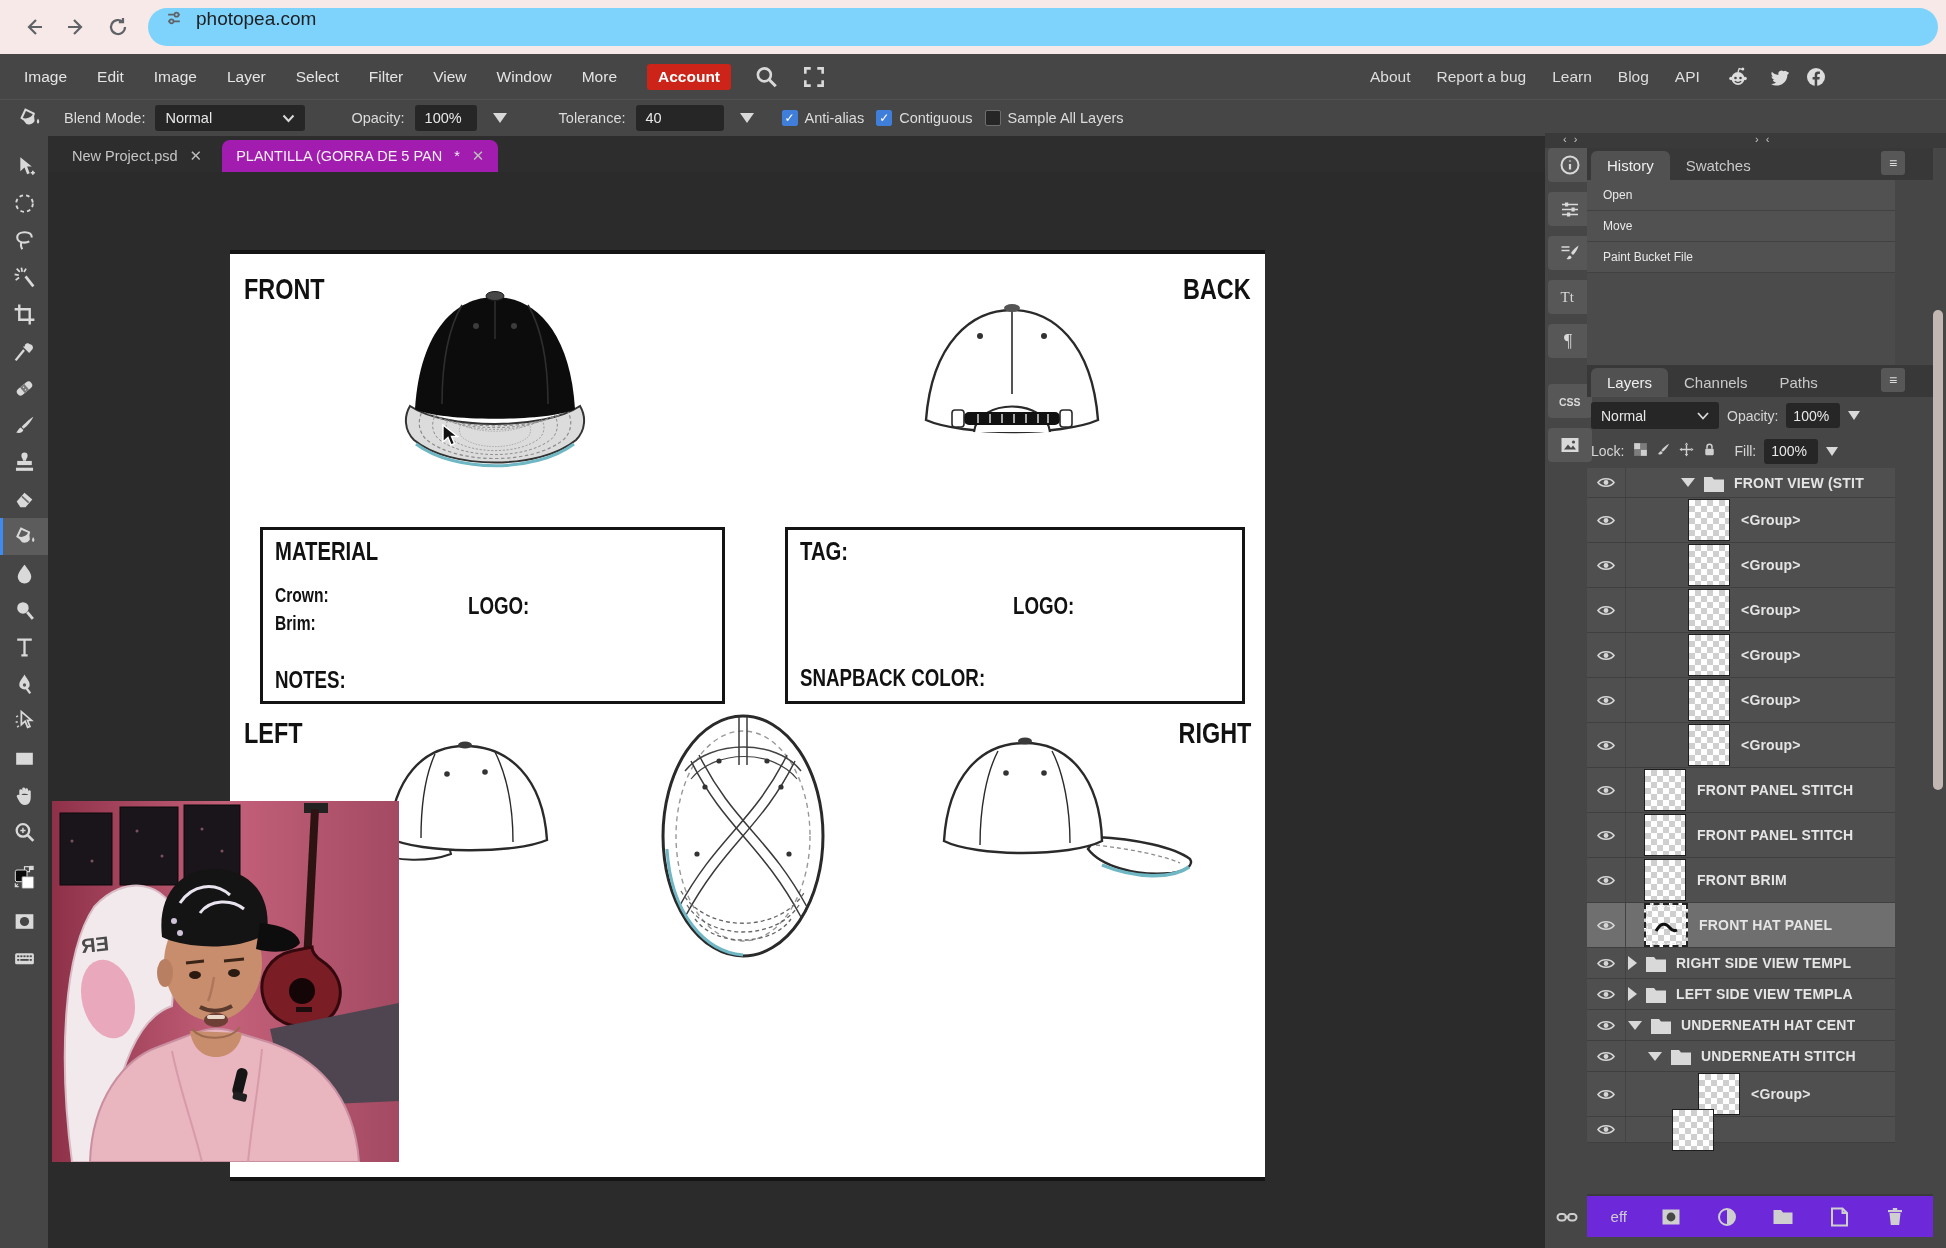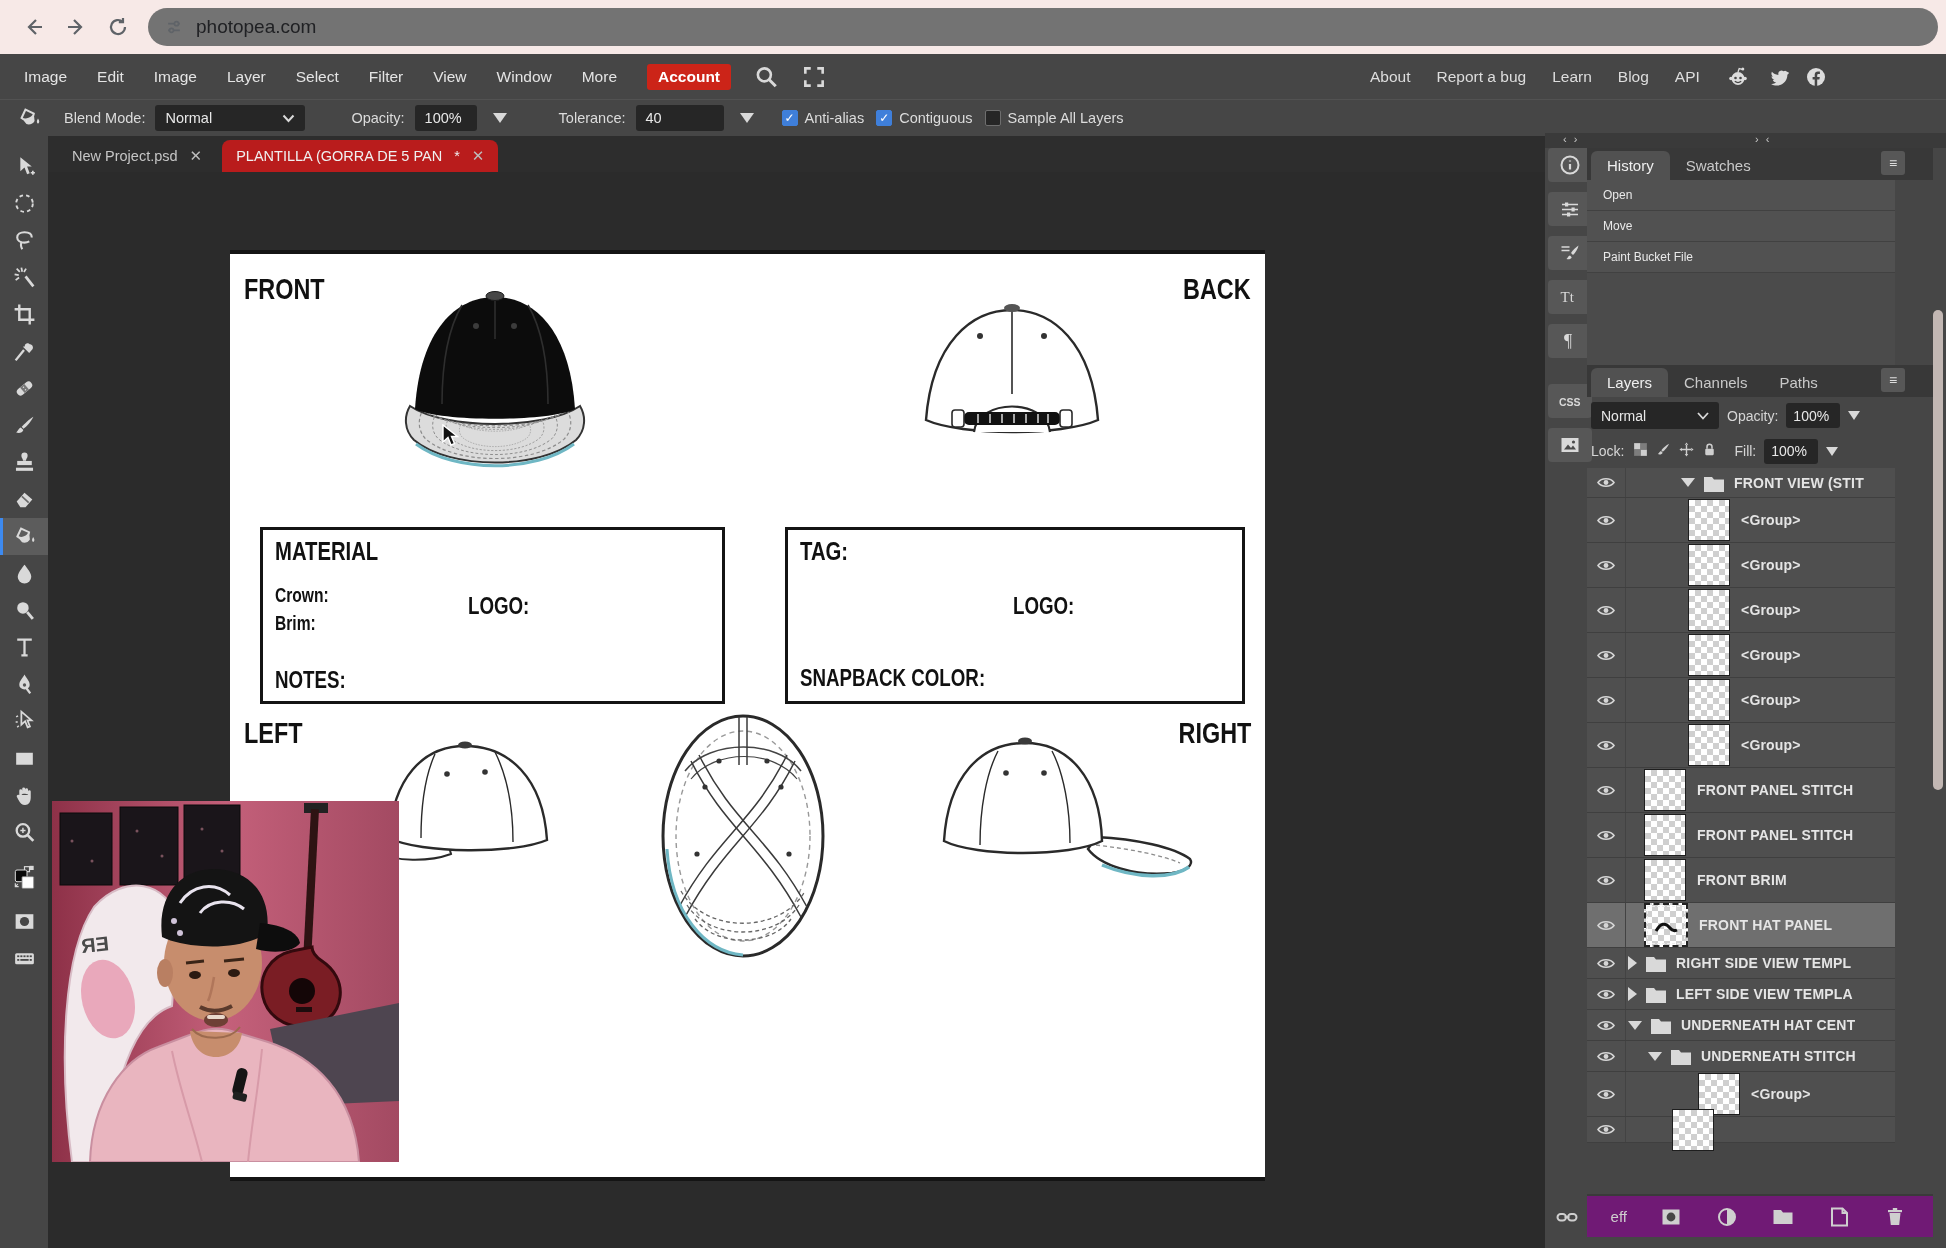--- a/index.html
+++ b/index.html
@@ -2,22 +2,22 @@
 <html><head>
 <meta charset="utf-8">
 <style>
   html,body{margin:0;padding:0;background:#111;}
   #app{position:relative;width:1946px;height:1248px;overflow:hidden;
        font-family:"Liberation Sans",sans-serif;-webkit-font-smoothing:antialiased;}
   
   .browser-bar{position:absolute;left:0;top:0;width:1946px;height:54px;background:#f7e9e7;
     display:flex;align-items:center;gap:18px;padding-left:22px;box-sizing:border-box;}
   .nav-ico{width:24px;height:24px;color:#5f6368;display:flex;align-items:center;justify-content:center;}
-  .url-pill{height:38px;flex:0 0 1790px;background:#737373;border-radius:20px;display:flex;
-    align-items:center;gap:12px;padding:0 16px;box-sizing:border-box;}
+  .url-pill{height:38px;flex:0 0 1790px;background:#7dd3fc;border-radius:20px;display:flex;
+    align-items:flex-start;gap:12px;padding:0 16px;box-sizing:border-box;}
   .url-text{font-size:19px;color:#202124;}
   
   .menu-bar{position:absolute;left:0;top:54px;width:1946px;height:45px;background:#464646;
     display:flex;align-items:center;color:#e4e4e4;font-size:15.5px;}
   .menu-left{display:flex;gap:30px;padding-left:24px;align-items:center;}
   .menu-item{cursor:default;}
   .account-btn{margin-left:30px;background:#cc2418;color:#fff;padding:4px 11px;border-radius:3px;font-weight:bold;}
   .mb-ico{width:26px;height:26px;margin-left:22px;display:flex;align-items:center;justify-content:center;}
   .menu-right{position:absolute;left:1370px;display:flex;gap:26px;align-items:center;font-size:15.5px;color:#ddd;}
   .soc{width:24px;height:24px;display:inline-flex;}
@@ -34,21 +34,21 @@
   .chk{display:flex;align-items:center;gap:7px;margin-left:12px;}
   .cb{width:16px;height:16px;border-radius:2px;background:#262626;border:1px solid #6e6e6e;box-sizing:border-box;
       display:flex;align-items:center;justify-content:center;font-size:12px;color:#fff;}
   .cb.on{background:#3f7fda;border-color:#3f7fda;}
   .gap18{width:26px;}
   
   .tab-strip{position:absolute;left:48px;top:136px;width:1497px;height:36px;background:#2d2d2d;
     display:flex;align-items:flex-end;padding-left:10px;box-sizing:border-box;}
   .doc-tab{height:32px;display:flex;align-items:center;gap:12px;padding:0 14px;color:#c6c6c6;
     font-size:14.5px;border-radius:8px 8px 0 0;}
-  .doc-tab.active{background:#b91c1c;color:#f0f0f0;}
+  .doc-tab.active{background:#a21caf;color:#f0f0f0;}
   .tab-x{font-size:15px;color:#bdbdbd;}
   .tab-star{color:#f0f0f0;}
   
   .left-toolbar{position:absolute;left:0;top:136px;width:48px;height:1112px;background:#464646;
     display:flex;flex-direction:column;align-items:stretch;padding-top:12px;box-sizing:border-box;}
   .tool{position:relative;height:37px;display:flex;align-items:center;justify-content:center;}
   .tool svg{width:25px;height:25px;}
   .tool.sel{background:#5c5c5c;}
   .tool.sel::before{content:"";position:absolute;left:0;top:0;bottom:0;width:3px;background:#3d8af0;}
   .tool.tall{height:52px;}
@@ -98,21 +98,21 @@
   .arr.right{border-top:7px solid transparent;border-bottom:7px solid transparent;border-left:9px solid #d9d9d9;}
   .fico{width:24px;height:18px;margin-right:8px;flex:0 0 auto;}
   .thumb{width:40px;height:40px;flex:0 0 auto;margin-right:11px;border:1px solid #1e1e1e;background:#fff;position:relative;
     background-image:
       linear-gradient(45deg,#cfcfcf 25%,transparent 25%,transparent 75%,#cfcfcf 75%),
       linear-gradient(45deg,#cfcfcf 25%,transparent 25%,transparent 75%,#cfcfcf 75%);
     background-size:12px 12px;background-position:0 0,6px 6px;}
   .thumb.antsel{border:2px dashed #222;outline:1px dashed #eee;outline-offset:-4px;}
   .thumb svg{position:absolute;inset:0;width:100%;height:100%;}
   .lname{color:#e5e5e5;font-size:14px;font-weight:600;letter-spacing:.2px;white-space:nowrap;overflow:hidden;}
-  .lfooter{height:41px;border-top:2px solid #3a3a3a;background:#701a75;display:flex;align-items:center;
+  .lfooter{height:41px;border-top:2px solid #3a3a3a;background:#6d28d9;display:flex;align-items:center;
     justify-content:flex-end;gap:32px;padding-right:26px;}
   .lfooter .fic{width:25px;height:25px;display:flex;align-items:center;justify-content:center;color:#cfcfcf;font-size:15px;}
   .lfooter svg{width:24px;height:24px;}
   
   .win-scroll{position:absolute;left:1933px;top:310px;width:10px;height:480px;background:#d8cbc7;border-radius:5px;opacity:.85;}
 </style>
 </head>
 <body>
 
 <div id="app">

